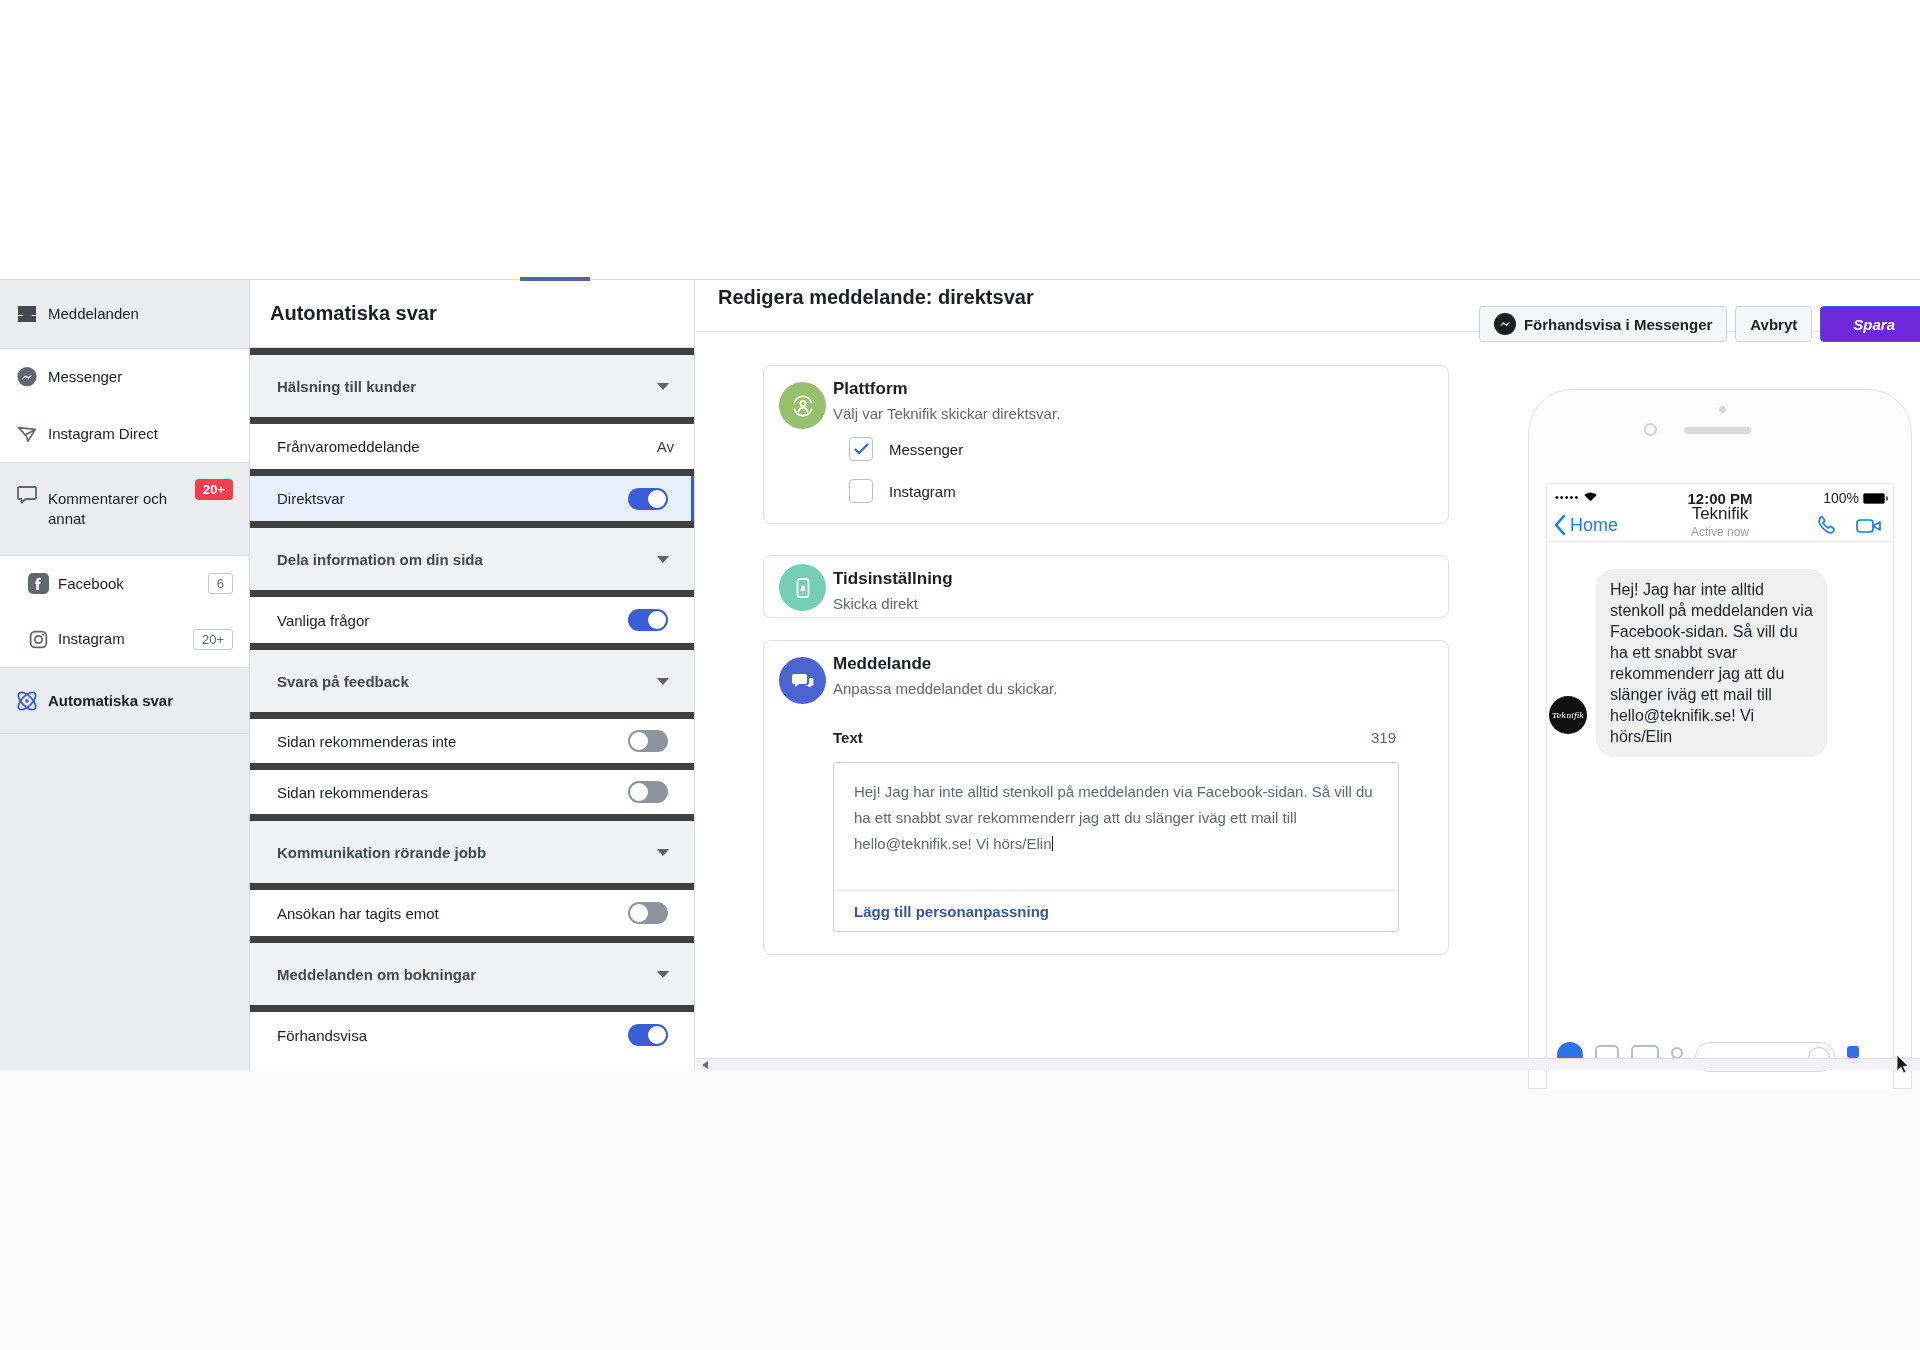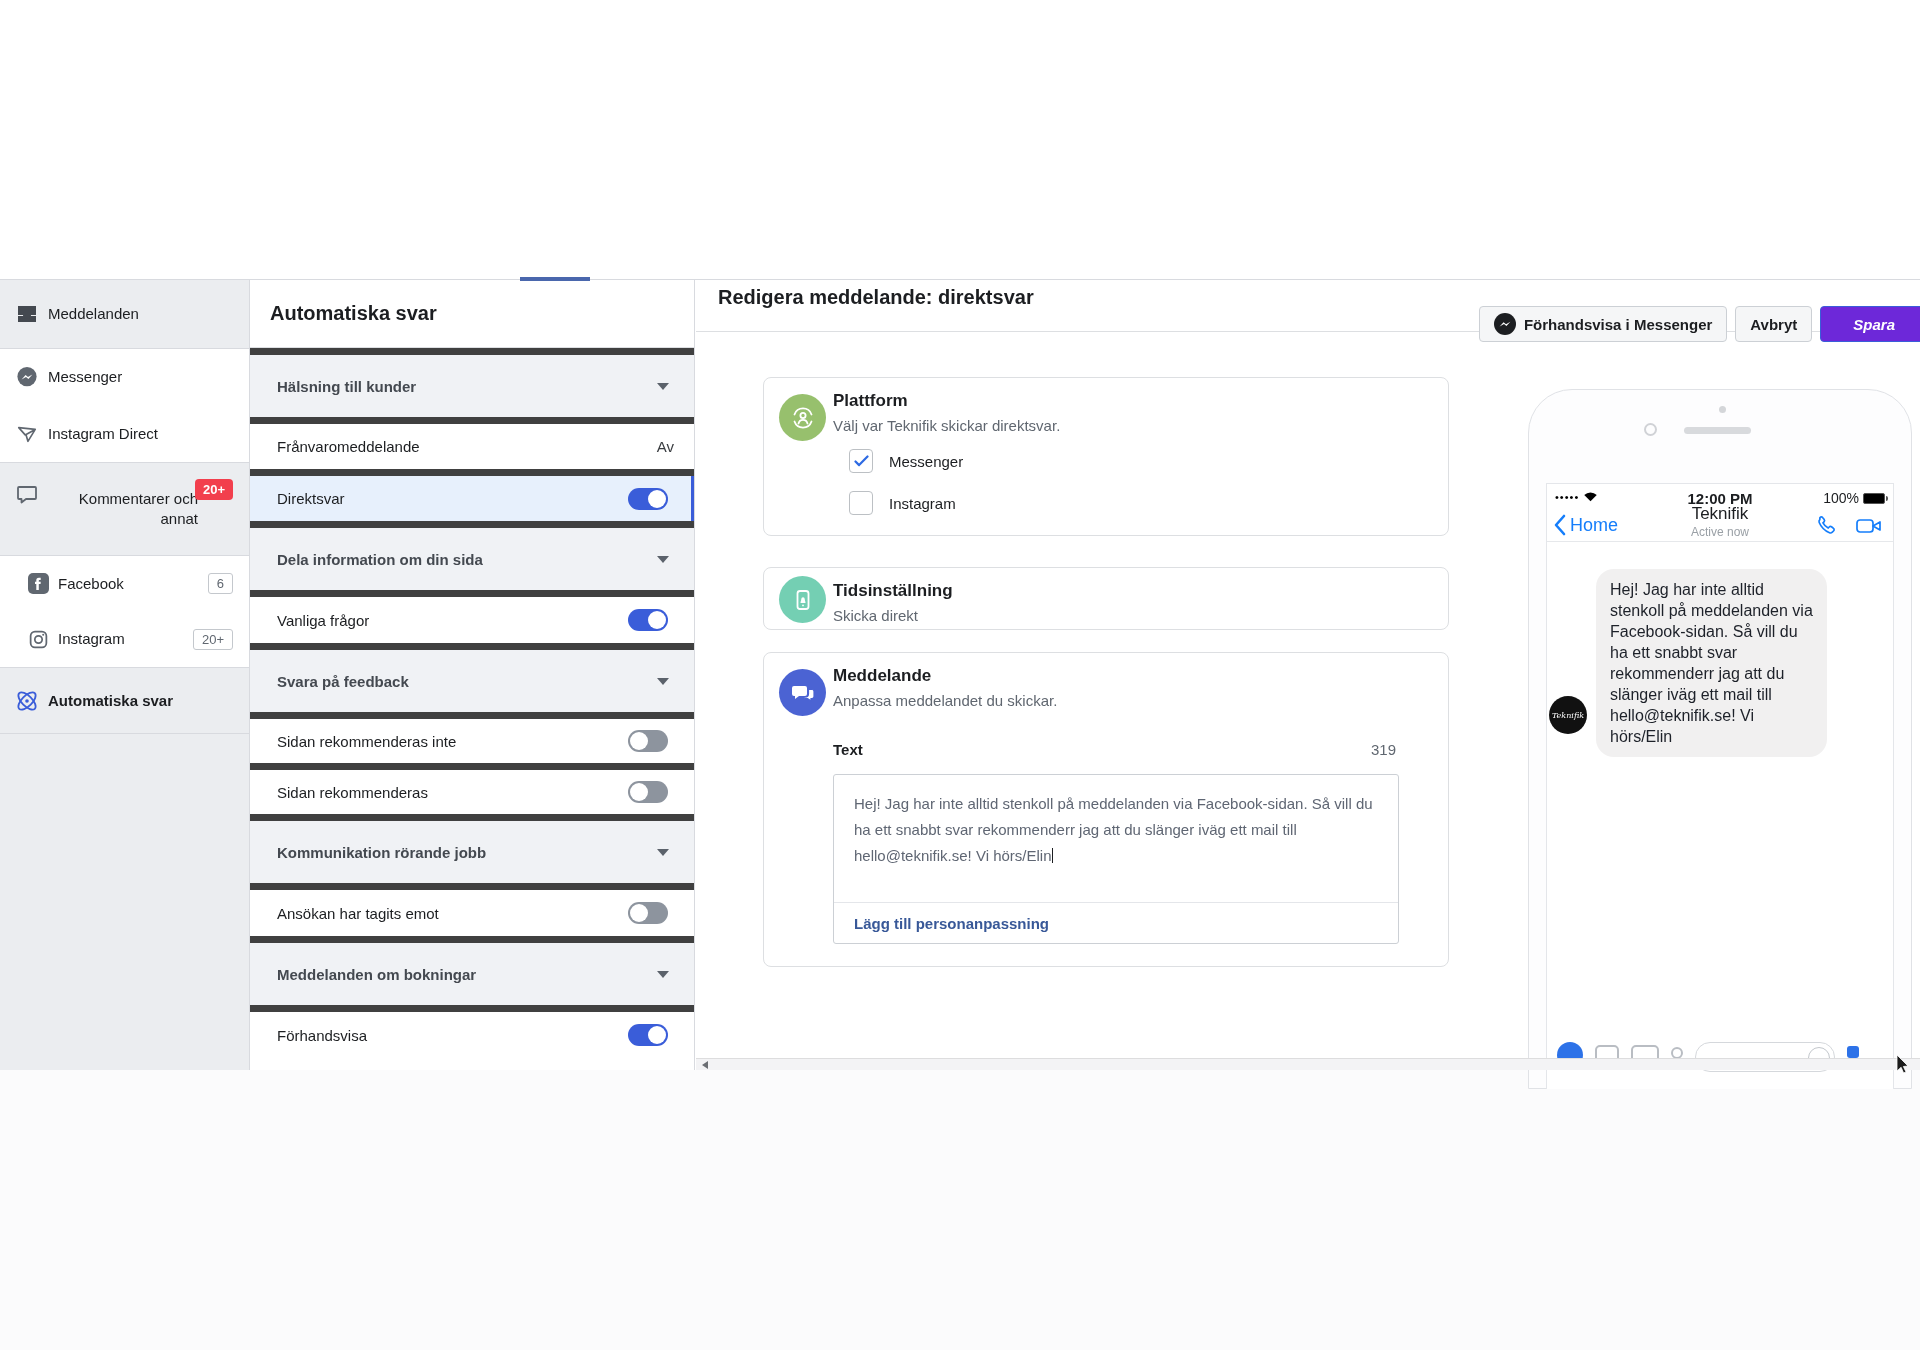--- a/index.html
+++ b/index.html
@@ -44,21 +44,21 @@
 
   
   .main { position:absolute; left:696px; top:264px; width:1240px; height:790px; background:#fff; }
   .main-header { position:absolute; left:0; top:0; width:100%; height:68px; border-bottom:1px solid #dddfe2; }
   .main-title { position:absolute; left:22px; top:22px; font-size:20px; font-weight:bold; }
   .header-buttons { position:absolute; right:8px; top:14px; display:flex; gap:8px; }
   .btn { height:36px; display:flex; align-items:center; justify-content:center; border:1px solid #ccd0d5; border-radius:4px; background:#f5f6f7; font-size:15px; font-weight:bold; color:#1c1e21; padding:0 14px; cursor:pointer;margin-top:28px; }
   .btn .m-badge { width:22px; height:22px; margin-right:8px; }
   .btn.primary { background:#6d28d9; border-color:#3a5dd9; color:#fff; padding:0 32px;font-style:italic; }
 
-  .card { position:absolute; left:67px; width:686px; border:1px solid #dddfe2; border-radius:8px; background:#fff;margin-top:12px; }
+  .card { position:absolute; left:67px; width:686px; border:1px solid #dddfe2; border-radius:8px; background:#fff; }
   .card-icon { position:absolute; left:15px; top:16px; width:47px; height:47px; border-radius:50%; display:flex; align-items:center; justify-content:center; }
   .card-title { position:absolute; left:69px; top:13px; font-size:17px; font-weight:bold; }
   .card-sub { position:absolute; left:69px; top:39px; font-size:15px; color:#606770; }
   .check-row { position:absolute; left:85px; display:flex; align-items:center; }
   .checkbox { width:24px; height:24px; border:1px solid #bcc0c4; border-radius:4px; background:#fff; display:flex; align-items:center; justify-content:center; }
   .check-label { margin-left:16px; font-size:15px; }
   .text-label { position:absolute; left:69px; top:88px; font-size:15px; font-weight:bold; }
   .char-count { position:absolute; right:52px; top:88px; font-size:15px; color:#606770; }
   .text-box { position:absolute; left:69px; top:121px; width:566px; height:170px; border:1px solid #ccd0d5; border-radius:3px; background:#fff; }
   .text-area { padding:16px 20px; font-size:15px; line-height:26px; color:#5f6673; height:128px; border-bottom:1px solid #e4e6ea; }
@@ -133,21 +133,21 @@
           </svg>
       </span>
       <span class="sb-label">Instagram Direct</span>
     </div>
     <div class="sb-row sb-divider" style="height:93px;">
       <span class="sb-icon" style="top:18px; position:absolute;">
         <svg width="24" height="24" viewBox="0 0 24 24" fill="none" stroke="#606770" stroke-width="1.8">
             <path d="M4 5h16a1 1 0 0 1 1 1v10a1 1 0 0 1-1 1h-9l-4.5 3.5V17H4a1 1 0 0 1-1-1V6a1 1 0 0 1 1-1z" stroke-linejoin="round"></path>
           </svg>
       </span>
-      <span class="sb-label" style="width:150px;text-align:right;">Kommentarer och annat</span>
+      <span class="sb-label" style="width:150px;">Kommentarer och annat</span>
       <span class="badge-red">20+</span>
     </div>
     <div class="sb-row white sub sb-divider" style="height:56px;">
       <span class="sb-icon">
         <svg width="21" height="21" viewBox="0 0 21 21">
             <rect width="21" height="21" rx="5" fill="#606770"></rect>
             <path fill="#fff" d="M12.6 10.9h-1.8V17H8.3v-6.1H7V8.7h1.3V7.4c0-1.6.7-2.6 2.6-2.6h1.8v2.2h-1.1c-.8 0-.8.3-.8.9v.8h1.9l-.1 2.2z"></path>
           </svg>
       </span>
       <span class="sb-label">Facebook</span>

